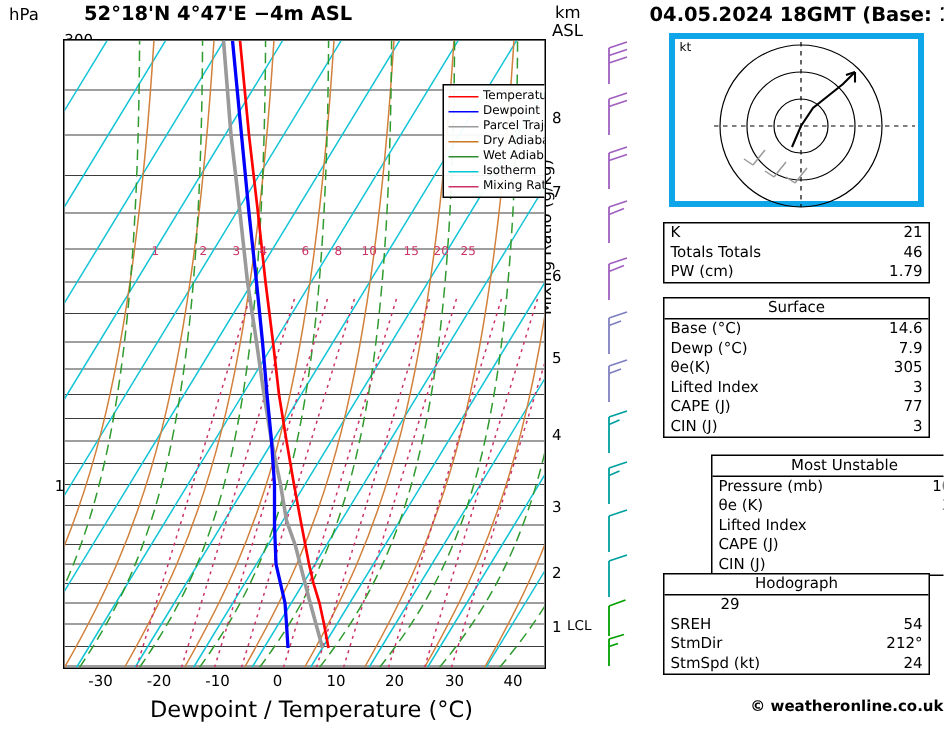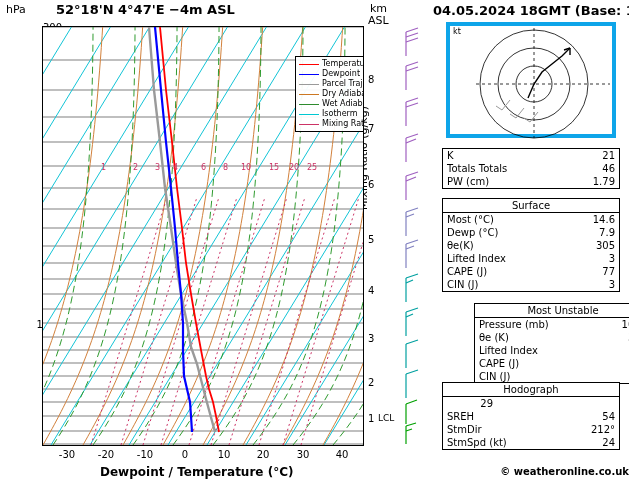--- a/index.html
+++ b/index.html
@@ -31,21 +31,21 @@
     border:1px solid #000; background:#fff; overflow:hidden;
   }
   #plot svg { position:absolute; left:0; top:0; }
 
   
   .ytick { position:absolute; right:368px; font-size:10px; text-align:right; width:34px; }
 
   
   .xtick { position:absolute; top:450px; font-size:10px; text-align:center; width:40px; }
 
-  #xaxis-title { position:absolute; left:100px; top:466px; font-size:12px;font-weight:bold; }
+  #xaxis-title { position:absolute; left:100px; top:466px; font-size:15px; }
 
   
   .kmtick { position:absolute; left:368px; font-size:10px; }
 
   
   #mixtitle {
     position:absolute; left:357px; top:210px; font-size:11px;
     transform: rotate(-90deg); transform-origin: left top; white-space:nowrap;
   }
 
@@ -392,21 +392,21 @@
       <div class="trow">
         <span class="tk">PW (cm)</span>
         <span class="tv">1.79</span>
       </div>
     </div>
 
     <div class="tbl" id="t2">
       <div class="hdr">Surface</div>
       <div class="rule"></div>
       <div class="trow">
-        <span class="tk">Most (°C)</span>
+        <span class="tk">Base (°C)</span>
         <span class="tv">14.6</span>
       </div>
       <div class="trow">
         <span class="tk">Dewp (°C)</span>
         <span class="tv">7.9</span>
       </div>
       <div class="trow">
         <span class="tk">θe(K)</span>
         <span class="tv">305</span>
       </div>

